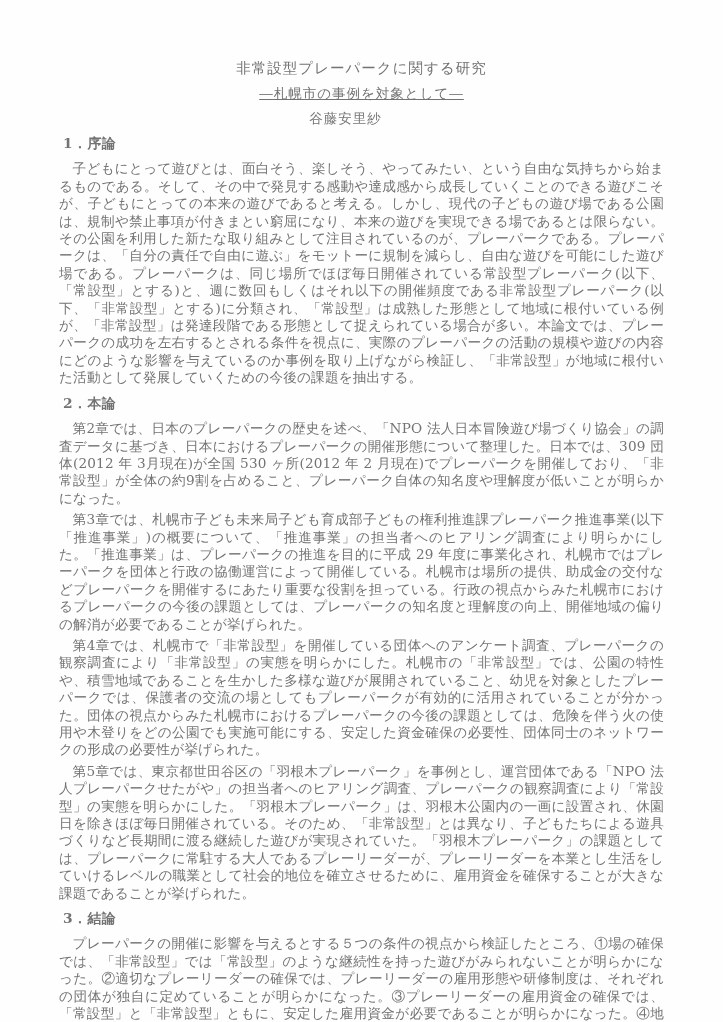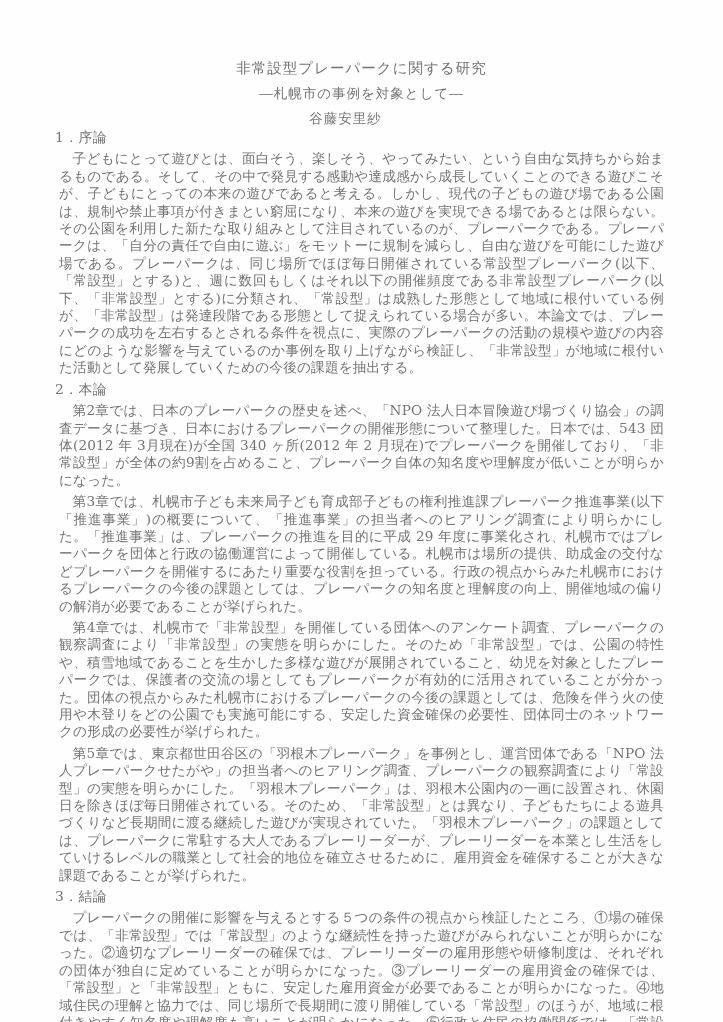--- a/index.html
+++ b/index.html
@@ -26,33 +26,34 @@
     margin: 0 0 6px 0;
     letter-spacing: 1px;
     font-weight: normal;
   }
   .subtitle {
     text-align: center;
     font-size: 13.5px;
     line-height: 18px;
     margin: 0 0 7px 0;
     letter-spacing: 1px;
+    text-decoration: underline;
   }
   .author {
     text-align: center;
     font-size: 13.5px;
     line-height: 18px;
     margin: 0 32px 2px 0;
     letter-spacing: 1px;
   }
   .sec-heading {
     font-size: 13.8px;
     line-height: 17.4px;
-    font-weight: normal;
-    margin: 0;
+    font-weight: bold;
+    margin: 8px;
     letter-spacing: 0.5px;
   }
   .body-para {
     font-size: 13.6px;
     line-height: 17.4px;
     margin: 4px;
     text-indent: 1em;
     text-align: justify;
     letter-spacing: 0.2px;
   }
@@ -69,23 +70,23 @@
 
   <div class="author">谷藤安里紗</div>
 
   <section>
     <div class="sec-heading">1．序論</div>
     <p class="body-para">子どもにとって遊びとは、面白そう、楽しそう、やってみたい、という自由な気持ちから始まるものである。そして、その中で発見する感動や達成感から成長していくことのできる遊びこそが、子どもにとっての本来の遊びであると考える。しかし、現代の子どもの遊び場である公園は、規制や禁止事項が付きまとい窮屈になり、本来の遊びを実現できる場であるとは限らない。その公園を利用した新たな取り組みとして注目されているのが、プレーパークである。プレーパークは、「自分の責任で自由に遊ぶ」をモットーに規制を減らし、自由な遊びを可能にした遊び場である。プレーパークは、同じ場所でほぼ毎日開催されている常設型プレーパーク(以下、「常設型」とする)と、週に数回もしくはそれ以下の開催頻度である非常設型プレーパーク(以下、「非常設型」とする)に分類され、「常設型」は成熟した形態として地域に根付いている例が、「非常設型」は発達段階である形態として捉えられている場合が多い。本論文では、プレーパークの成功を左右するとされる条件を視点に、実際のプレーパークの活動の規模や遊びの内容にどのような影響を与えているのか事例を取り上げながら検証し、「非常設型」が地域に根付いた活動として発展していくための今後の課題を抽出する。</p>
   </section>
 
   <section>
     <div class="sec-heading">2．本論</div>
-    <p class="body-para">第2章では、日本のプレーパークの歴史を述べ、「NPO 法人日本冒険遊び場づくり協会」の調査データに基づき、日本におけるプレーパークの開催形態について整理した。日本では、543 団体(2012 年 3月現在)が全国 340 ヶ所(2012 年 2 月現在)でプレーパークを開催しており、「非常設型」が全体の約9割を占めること、プレーパーク自体の知名度や理解度が低いことが明らかになった。</p>
+    <p class="body-para">第2章では、日本のプレーパークの歴史を述べ、「NPO 法人日本冒険遊び場づくり協会」の調査データに基づき、日本におけるプレーパークの開催形態について整理した。日本では、309 団体(2012 年 3月現在)が全国 530 ヶ所(2012 年 2 月現在)でプレーパークを開催しており、「非常設型」が全体の約9割を占めること、プレーパーク自体の知名度や理解度が低いことが明らかになった。</p>
     <p class="body-para">第3章では、札幌市子ども未来局子ども育成部子どもの権利推進課プレーパーク推進事業(以下「推進事業」)の概要について、「推進事業」の担当者へのヒアリング調査により明らかにした。「推進事業」は、プレーパークの推進を目的に平成 29 年度に事業化され、札幌市ではプレーパークを団体と行政の協働運営によって開催している。札幌市は場所の提供、助成金の交付などプレーパークを開催するにあたり重要な役割を担っている。行政の視点からみた札幌市におけるプレーパークの今後の課題としては、プレーパークの知名度と理解度の向上、開催地域の偏りの解消が必要であることが挙げられた。</p>
-    <p class="body-para">第4章では、札幌市で「非常設型」を開催している団体へのアンケート調査、プレーパークの観察調査により「非常設型」の実態を明らかにした。そのため「非常設型」では、公園の特性や、積雪地域であることを生かした多様な遊びが展開されていること、幼児を対象としたプレーパークでは、保護者の交流の場としてもプレーパークが有効的に活用されていることが分かった。団体の視点からみた札幌市におけるプレーパークの今後の課題としては、危険を伴う火の使用や木登りをどの公園でも実施可能にする、安定した資金確保の必要性、団体同士のネットワークの形成の必要性が挙げられた。</p>
+    <p class="body-para">第4章では、札幌市で「非常設型」を開催している団体へのアンケート調査、プレーパークの観察調査により「非常設型」の実態を明らかにした。札幌市の「非常設型」では、公園の特性や、積雪地域であることを生かした多様な遊びが展開されていること、幼児を対象としたプレーパークでは、保護者の交流の場としてもプレーパークが有効的に活用されていることが分かった。団体の視点からみた札幌市におけるプレーパークの今後の課題としては、危険を伴う火の使用や木登りをどの公園でも実施可能にする、安定した資金確保の必要性、団体同士のネットワークの形成の必要性が挙げられた。</p>
     <p class="body-para">第5章では、東京都世田谷区の「羽根木プレーパーク」を事例とし、運営団体である「NPO 法人プレーパークせたがや」の担当者へのヒアリング調査、プレーパークの観察調査により「常設型」の実態を明らかにした。「羽根木プレーパーク」は、羽根木公園内の一画に設置され、休園日を除きほぼ毎日開催されている。そのため、「非常設型」とは異なり、子どもたちによる遊具づくりなど長期間に渡る継続した遊びが実現されていた。「羽根木プレーパーク」の課題としては、プレーパークに常駐する大人であるプレーリーダーが、プレーリーダーを本業とし生活をしていけるレベルの職業として社会的地位を確立させるために、雇用資金を確保することが大きな課題であることが挙げられた。</p>
   </section>
 
   <section>
     <div class="sec-heading">3．結論</div>
     <p class="body-para">プレーパークの開催に影響を与えるとする５つの条件の視点から検証したところ、①場の確保では、「非常設型」では「常設型」のような継続性を持った遊びがみられないことが明らかになった。②適切なプレーリーダーの確保では、プレーリーダーの雇用形態や研修制度は、それぞれの団体が独自に定めていることが明らかになった。③プレーリーダーの雇用資金の確保では、「常設型」と「非常設型」ともに、安定した雇用資金が必要であることが明らかになった。④地域住民の理解と協力では、同じ場所で長期間に渡り開催している「常設型」のほうが、地域に根付きやすく知名度や理解度も高いことが明らかになった。⑤行政と住民の協働関係では、「常設型」と「非常設型」ともに協働運営が重要であることが明らかになった。今後、「非常設型」が地域に根付いた活動として発展していくためには、以上の課題を解消することが重要であるが、そのためには、まずプレーパークの知名度と理解度の向上、開催地域の偏りの解消によって、地域住民のニーズを高めることが必要であると考える。</p>
   </section>
 
 </div>
 

